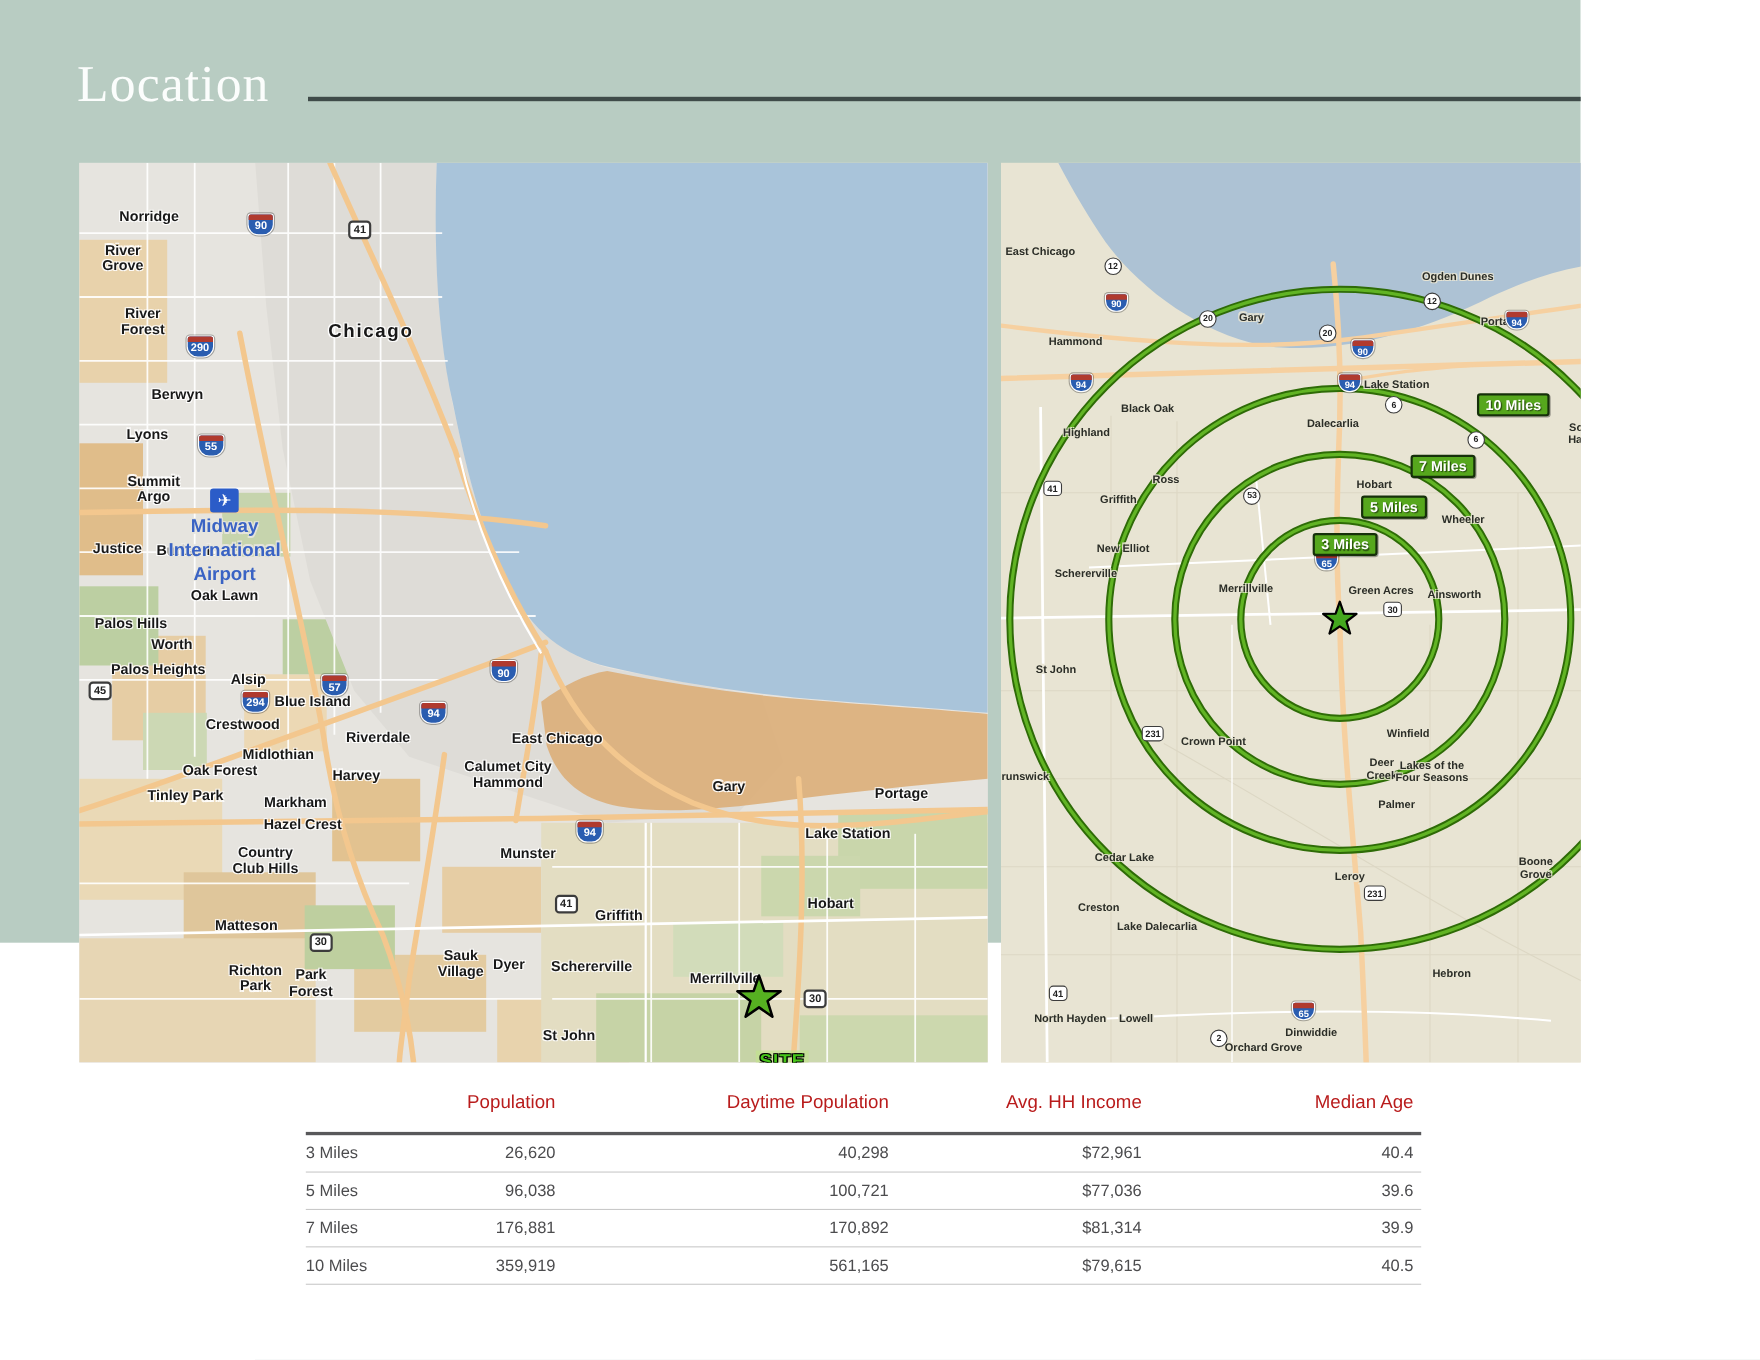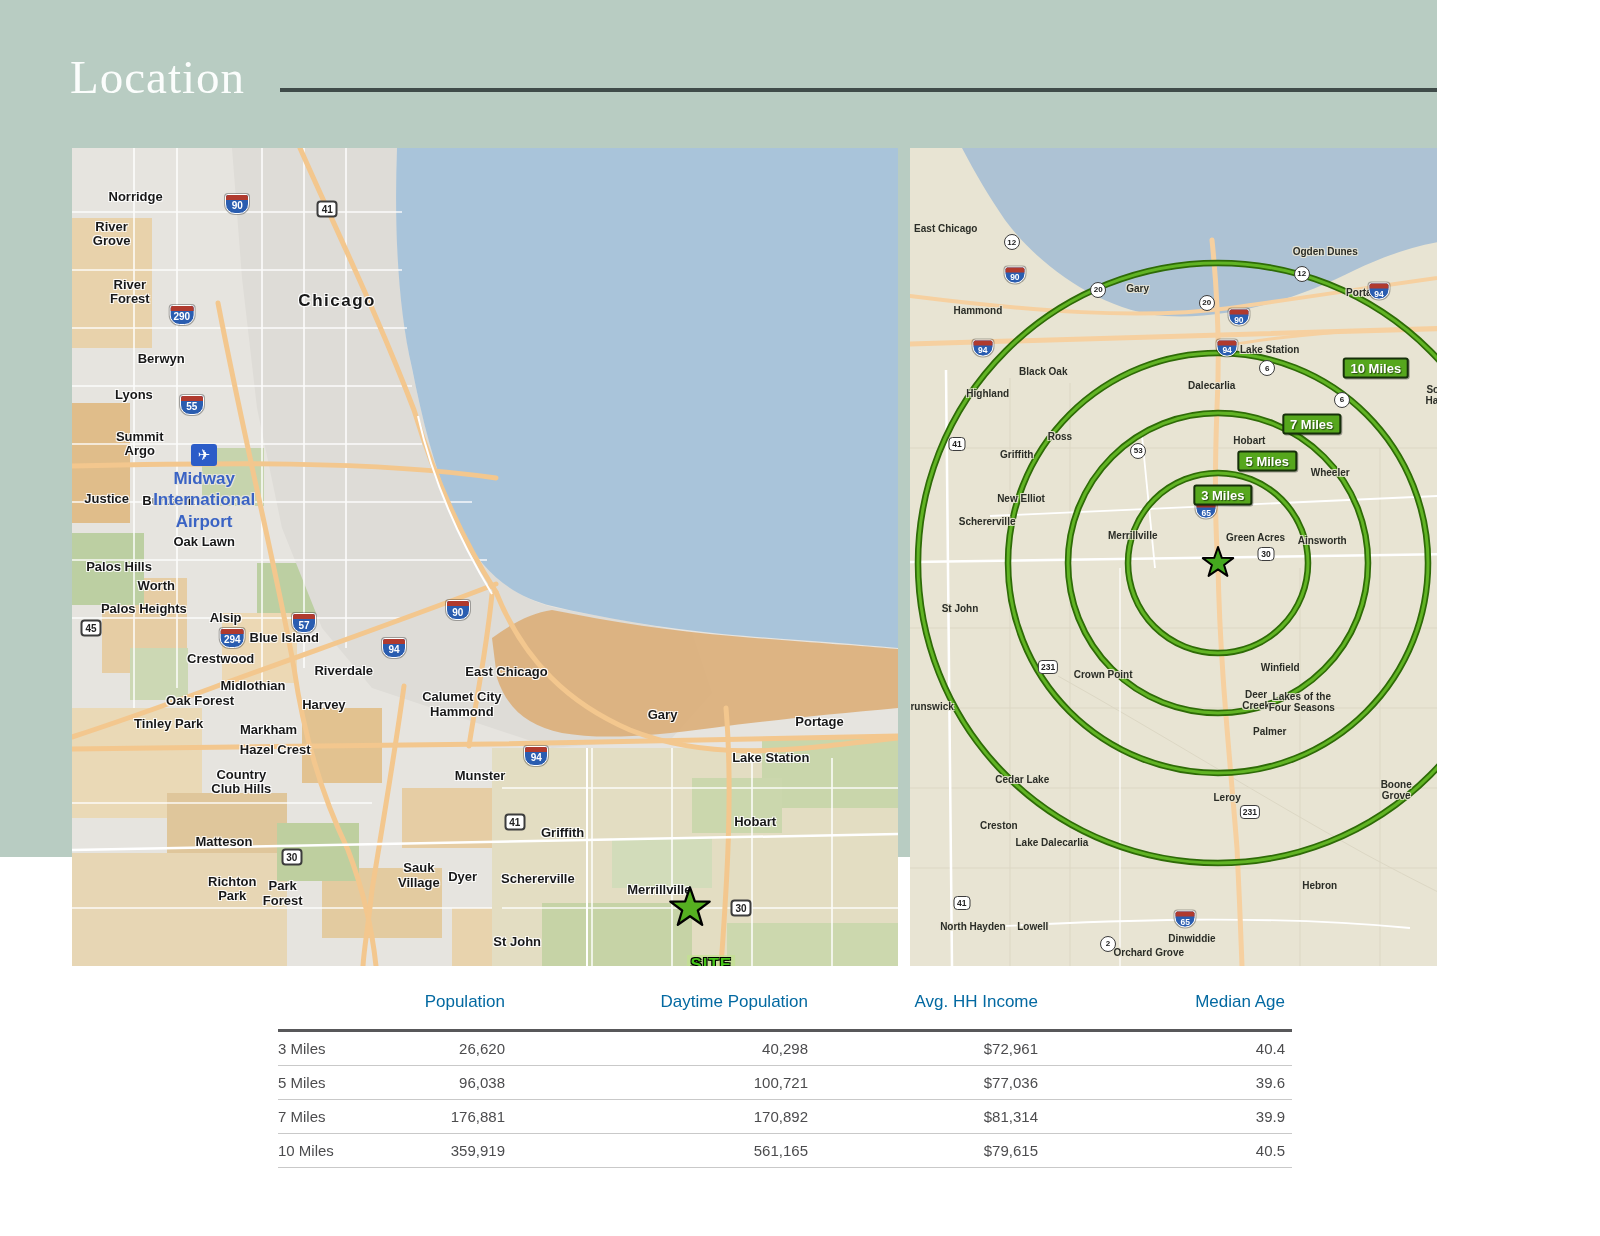--- a/index.html
+++ b/index.html
@@ -56,21 +56,21 @@
 
   .site-marker{position:absolute;transform:translate(-50%,-50%);z-index:5;}
   .site-label{position:absolute;transform:translate(-50%,-50%);z-index:5;color:#46c519;
        font-size:17px;font-weight:800;letter-spacing:1px;background:rgba(193,228,140,.65);
        padding:0 3px;
        text-shadow:-1px -1px 0 #000,1px -1px 0 #000,-1px 1px 0 #000,1px 1px 0 #000;margin-top:33px;}
 
   .demo-table{position:absolute;left:278px;top:974px;width:1014px;z-index:2;}
   .t-head,.trow{display:grid;grid-template-columns:110px 117px 303px 230px 247px;align-items:center;}
   .t-head{height:55px;}
-  .th{color:#0369a1;font-size:17px;font-weight:400;}
+  .th{color:#b91c1c;font-size:17px;font-weight:400;}
   .tcell{display:block;}
   .num{text-align:right;}
   .t-body{border-top:3px solid #58585a;}
   .trow{height:33px;border-bottom:1px solid #c9c9c9;color:#4c4c4e;font-size:15px;}
 </style>
 </head>
 <body>
 
 <div class="page">
   <div class="band"></div>

